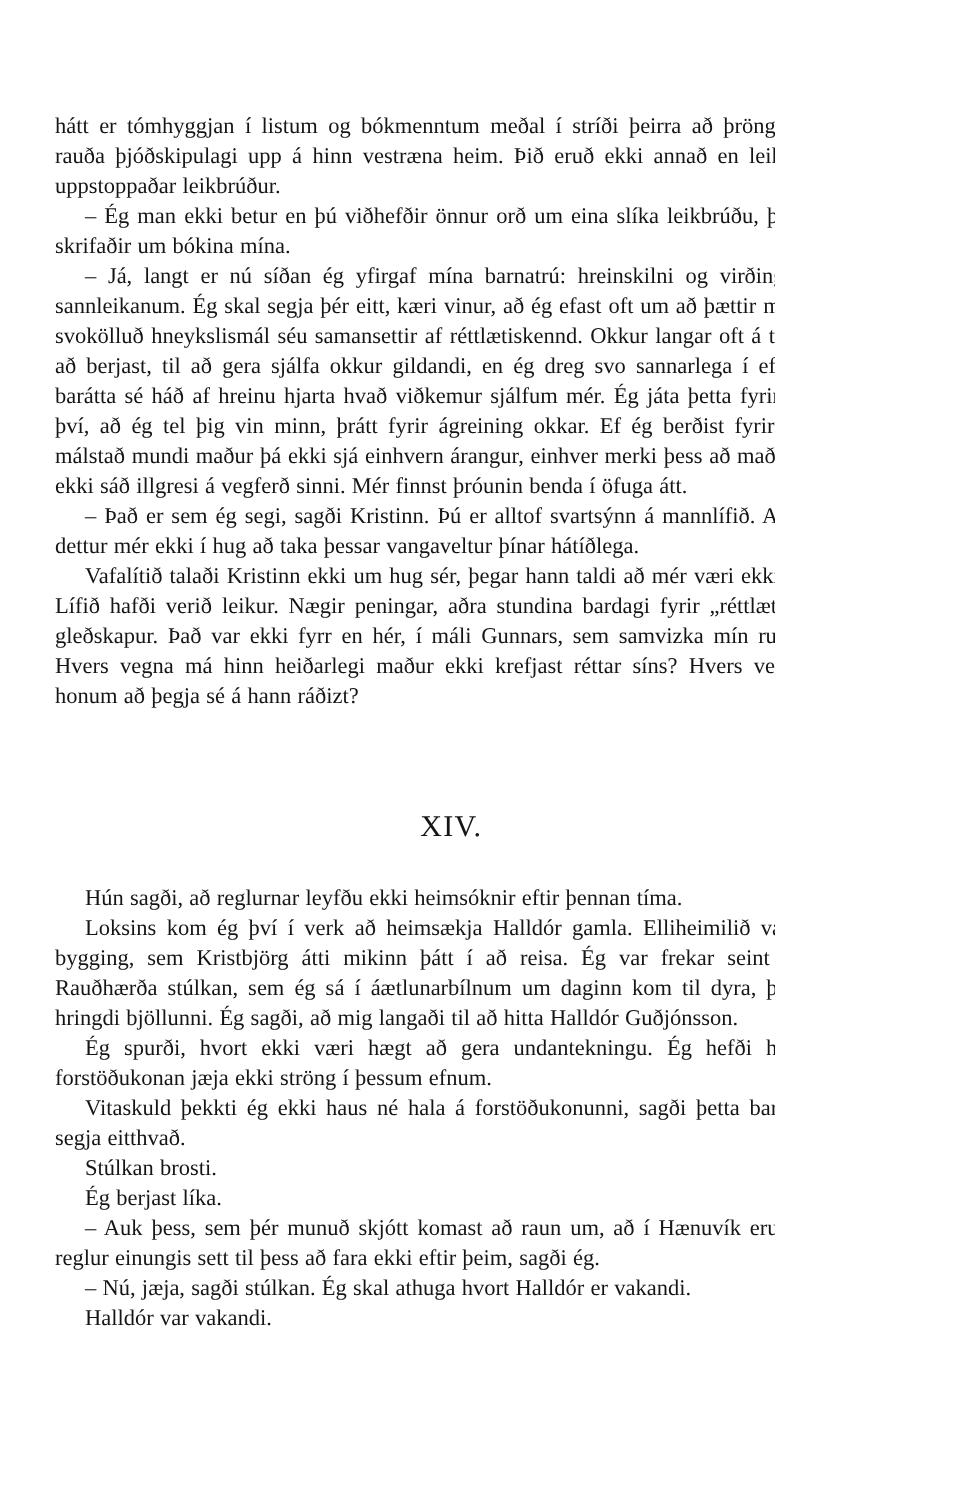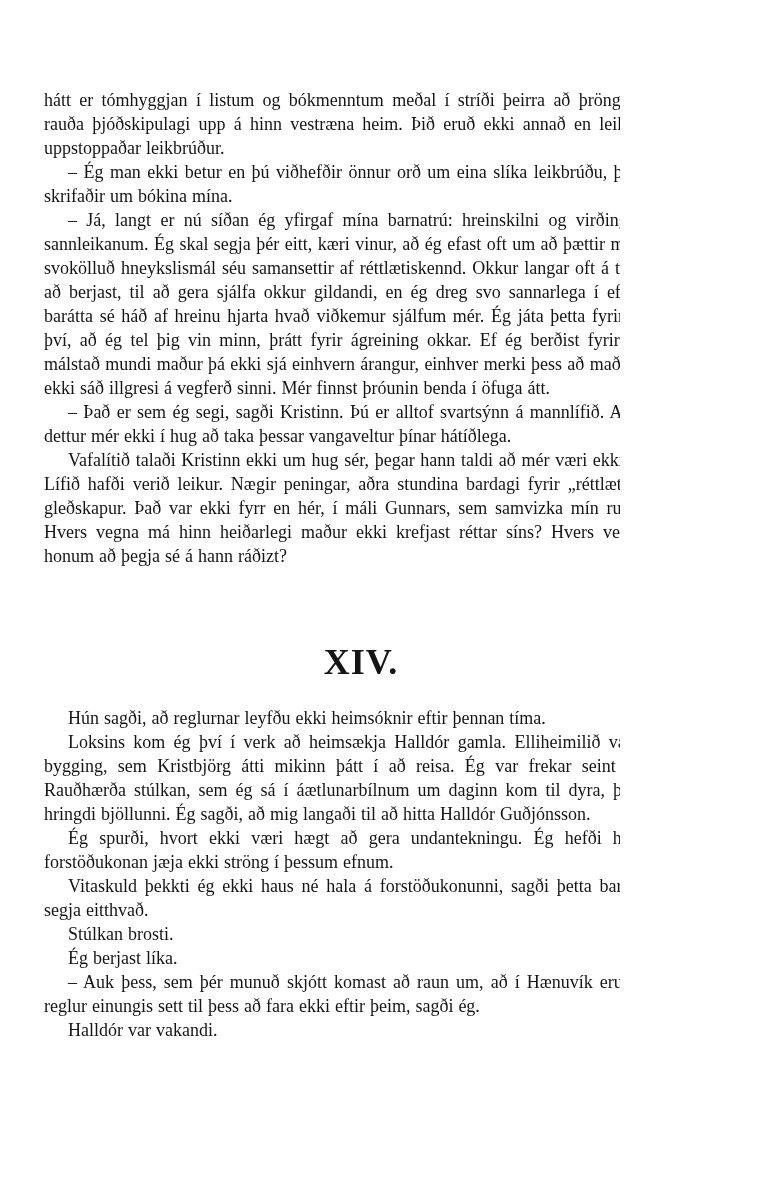--- a/index.html
+++ b/index.html
@@ -35,22 +35,22 @@
     }
     #block1 { top: 88px; }
     #block2 { top: 706px; }
     .chapter-heading {
       position: absolute;
       top: 645px;
       left: 44px;
       width: 634px;
       margin: 0;
       text-align: center;
-      font-size: 36px;
-      font-weight: bold;
+      font-size: 24px;
+      font-weight: normal;
       line-height: 34px;
       letter-spacing: 1px;
       color: #151515;
     }
     .page-number {
       position: absolute;
       top: 1078px;
       left: 641px;
       font-size: 18px;
       line-height: 24px;
@@ -73,18 +73,19 @@
   <h2 class="chapter-heading">XIV.</h2>
 
   <div class="text-block" id="block2">
     <p>Hún sagði, að reglurnar leyfðu ekki heimsóknir eftir þennan tíma.</p>
     <p>Loksins kom ég því í verk að heimsækja Halldór gamla. Elliheimilið var mikil bygging, sem Kristbjörg átti mikinn þátt í að reisa. Ég var frekar seint á ferð. Rauðhærða stúlkan, sem ég sá í áætlunarbílnum um daginn kom til dyra, þegar ég hringdi bjöllunni. Ég sagði, að mig langaði til að hitta Halldór Guðjónsson.</p>
     <p>Ég spurði, hvort ekki væri hægt að gera undantekningu. Ég hefði heyrt að forstöðukonan jæja ekki ströng í þessum efnum.</p>
     <p>Vitaskuld þekkti ég ekki haus né hala á forstöðukonunni, sagði þetta bara til að segja eitthvað.</p>
     <p>Stúlkan brosti.</p>
     <p>Ég berjast líka.</p>
     <p>– Auk þess, sem þér munuð skjótt komast að raun um, að í Hænuvík eru lög og reglur einungis sett til þess að fara ekki eftir þeim, sagði ég.</p>
+    <p>– Nú, jæja, sagði stúlkan. Ég skal athuga hvort Halldór er vakandi.</p>
     <p>Halldór var vakandi.</p>
   </div>
 
   <div class="page-number">95</div>
 
 </div>
 
 </body></html>

